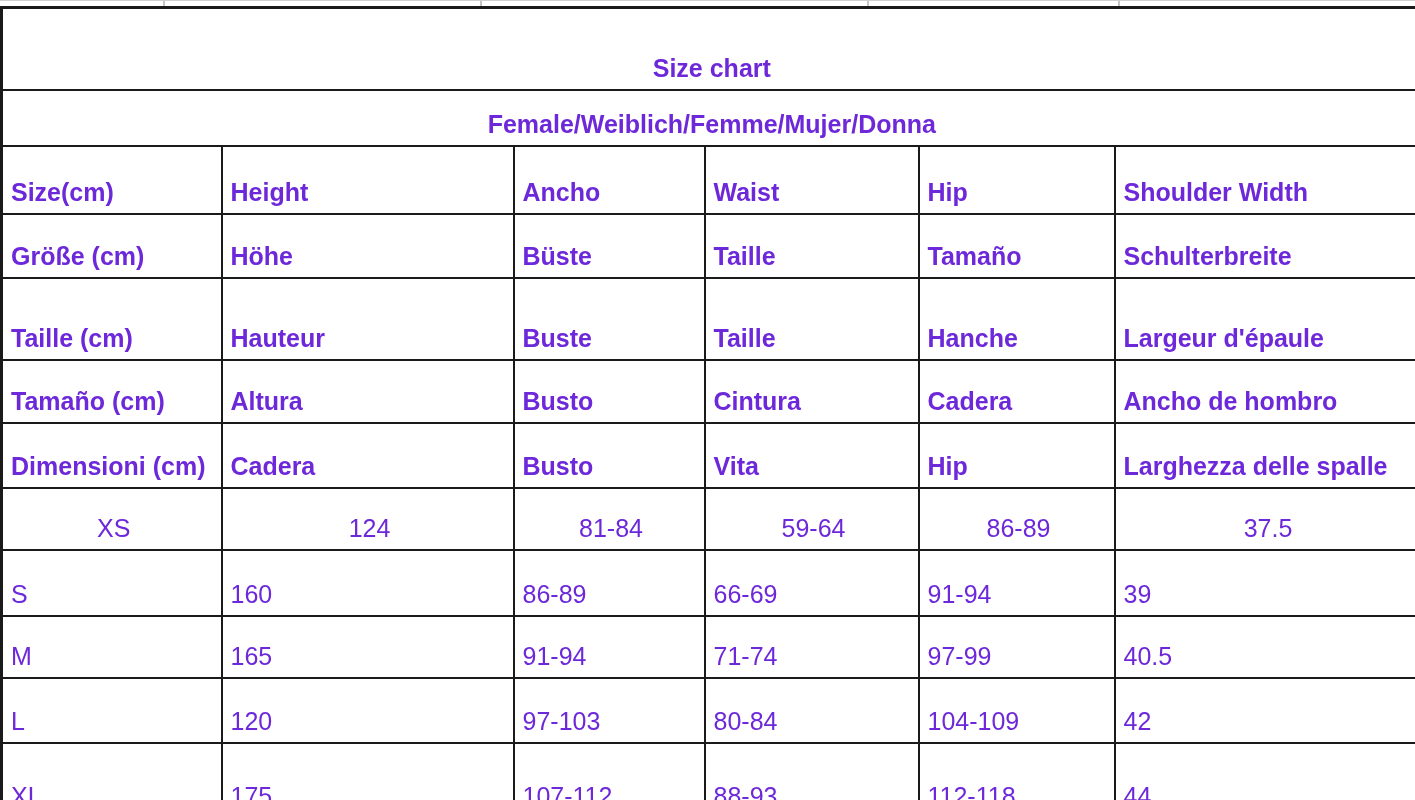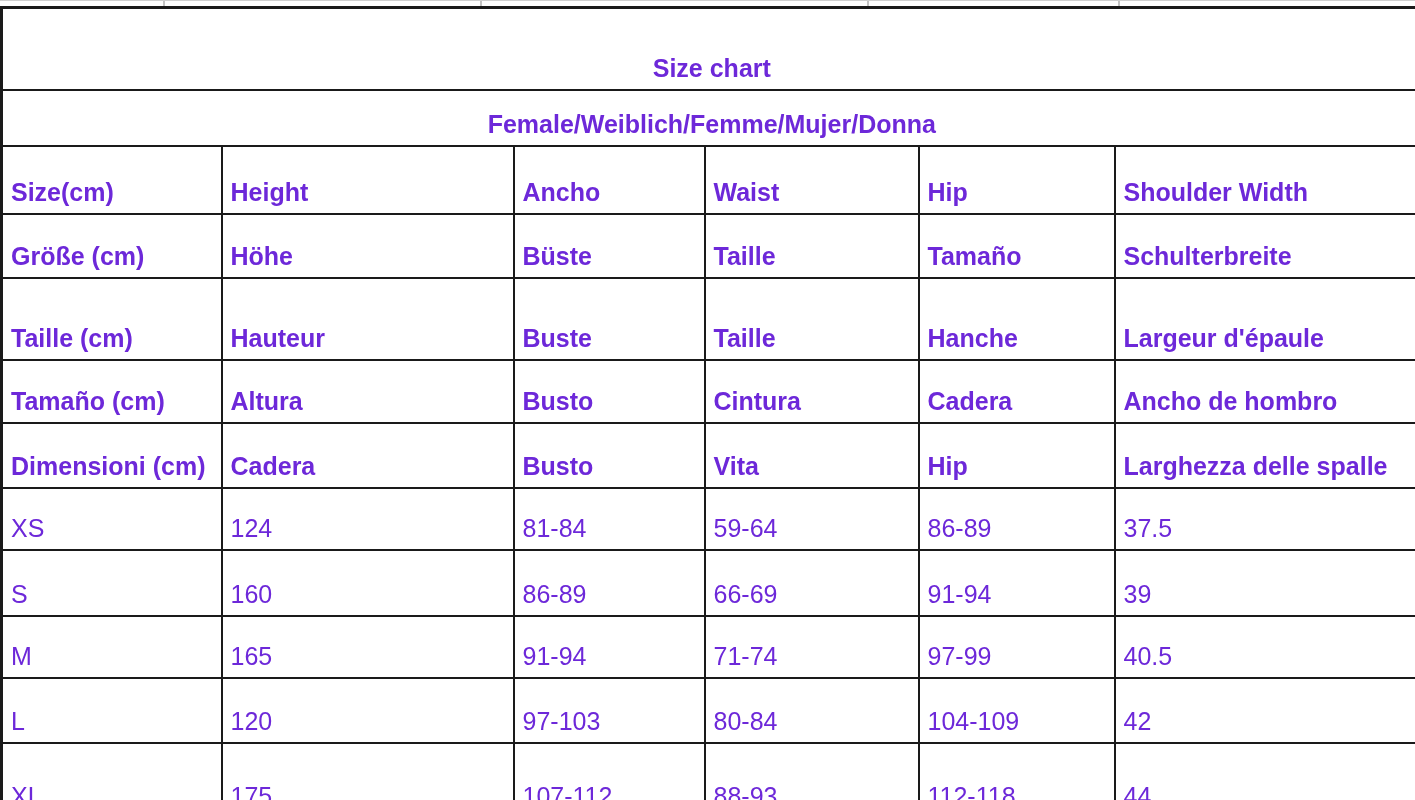--- a/index.html
+++ b/index.html
@@ -40,21 +40,21 @@
   td.hdr{font-weight:700;}
   td.val{font-weight:400;}
 
   tr.r-title  td{height:72px;padding-bottom:10px;}
   tr.r-sub    td{height:46px;padding-bottom:3px;}
   tr.r-en     td{height:58px;}
   tr.r-de     td{height:54px;margin-top:32px;}
   tr.r-fr     td{height:72px;}
   tr.r-es     td{height:53px;}
   tr.r-it     td{height:55px;}
-  tr.r-xs     td{height:52px;}
+  tr.r-xs     td{height:52px;text-align:center;}
   tr.r-s      td{height:56px;}
   tr.r-m      td{height:52px;}
   tr.r-l      td{height:55px;}
   tr.r-xl     td{height:65px;}
 </style>
 </head>
 <body>
 
 <div id="screen">
 

